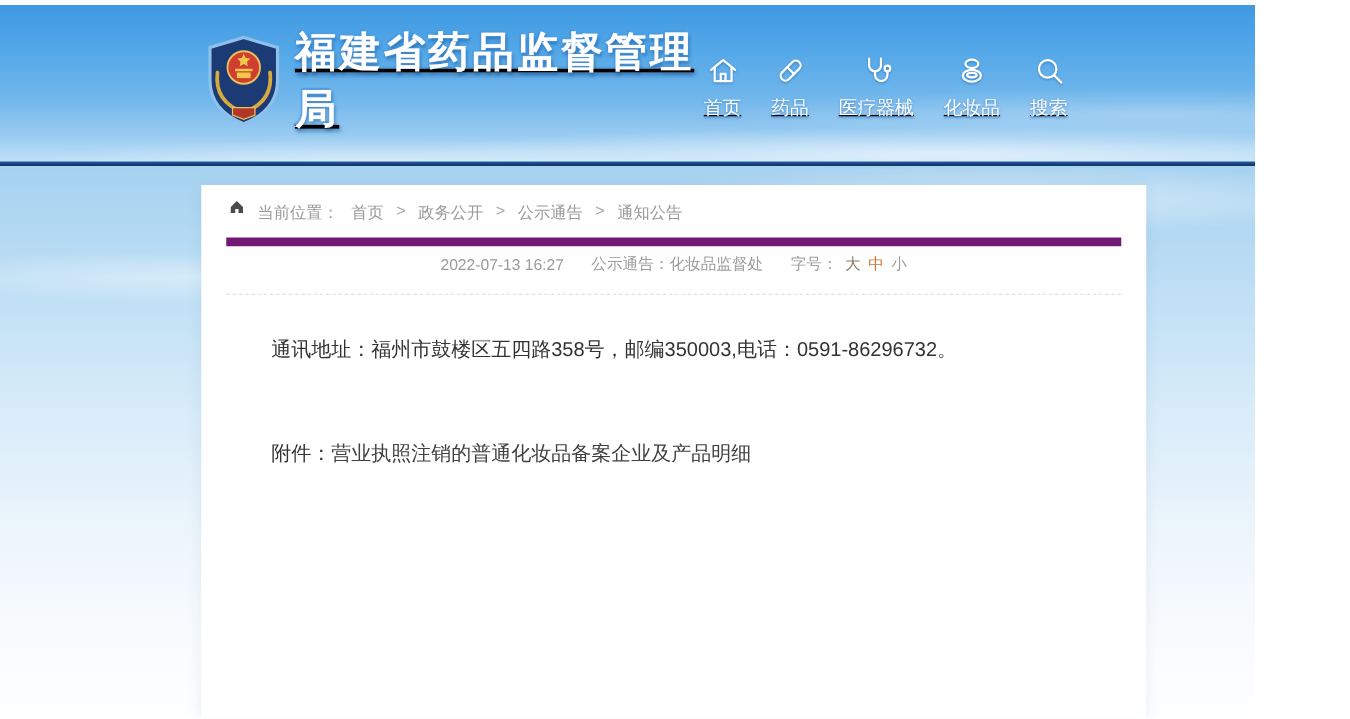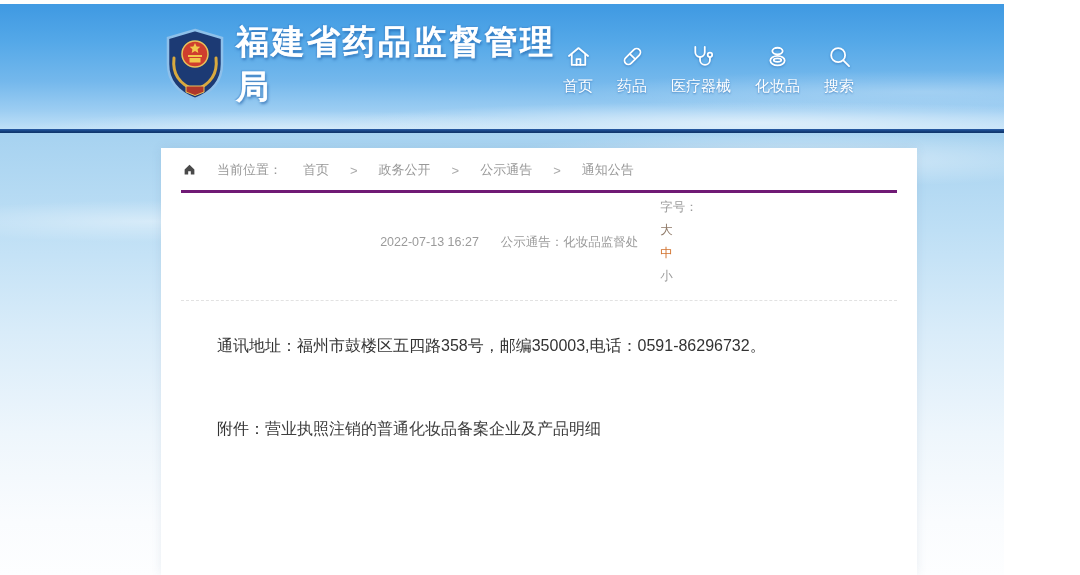--- a/index.html
+++ b/index.html
@@ -1,18 +1,18 @@
 <!DOCTYPE html>
 <html><head>
 <meta charset="utf-8">
 <style>
   * { margin:0; padding:0; box-sizing:border-box; }
   html,body { width:1080px; height:575px; overflow:hidden; }
   body { font-family:"Liberation Sans","DejaVu Sans",sans-serif; background:#fff; }
-  .page { position:relative; width:1004px; height:575px; overflow:hidden; }
+  .page { position:relative; width:1004px; height:575px; overflow:hidden;text-decoration:underline; }
 
   
   .top-strip { height:4px; background:#fdfdfd; }
 
   
   .sky-header {
     position:relative; height:125px;
     background:
       radial-gradient(60% 30px at 75% 95%, rgba(255,255,255,.55) 0%, rgba(255,255,255,0) 70%),
       radial-gradient(40% 26px at 30% 100%, rgba(255,255,255,.35) 0%, rgba(255,255,255,0) 70%),
@@ -50,39 +50,39 @@
       linear-gradient(180deg,#a6d2f0 0%,#bedff5 22%,#d9ecf9 45%,#eef6fc 68%,#fafcfe 88%,#fdfeff 100%);
   }
   .content-card {
     position:absolute; left:161px; top:15px; width:756px; height:427px;
     background:#ffffff; box-shadow:0 0 10px rgba(60,100,140,.10);
     padding:0 20px; overflow:hidden;
   }
 
   
   .crumbs {
-    display:flex; align-items:center; gap:21px;
-    padding:13px 2px 11px; border-bottom:3px solid #701a75;
+    display:flex; gap:10px;
+    padding:13px 2px 11px; border-bottom:7px solid #701a75;
     font-size:13px; color:#999;
   }
   .crumbs svg { width:13px; height:13px; margin-top:-2px; }
   .crumb-link { color:#999; text-decoration:none; cursor:pointer; }
   .crumb-sep { color:#aaa; }
 
   
   .article-title {
     margin-top:23px; text-align:center;
     font-size:17.5px; font-weight:bold; color:#333; letter-spacing:.5px;
   }
   .article-meta {
     margin-top:6px; text-align:center; font-size:12.5px; color:#9b9b9b;
     display:flex; justify-content:center; gap:22px; align-items:center;
   }
   .meta-piece { white-space:nowrap; }
-  .fontsize-group { display:flex; gap:6px; align-items:flex-start;flex-direction:column; }
+  .fontsize-group { display:flex; gap:6px; align-items:flex-end; }
   .fs-opt { cursor:pointer; }
   .fs-large { color:#8f7a68; }
   .fs-mid   { color:#d2722e; }
   .fs-small { color:#9a9a9a; }
 
   .dotted-rule { margin-top:15px; border-top:1px dashed #e2e2e2; }
 
   
   .article-body { padding:13px 4px 0; font-size:16px; line-height:30px; color:#333; }
   .para { text-indent:2em; }

